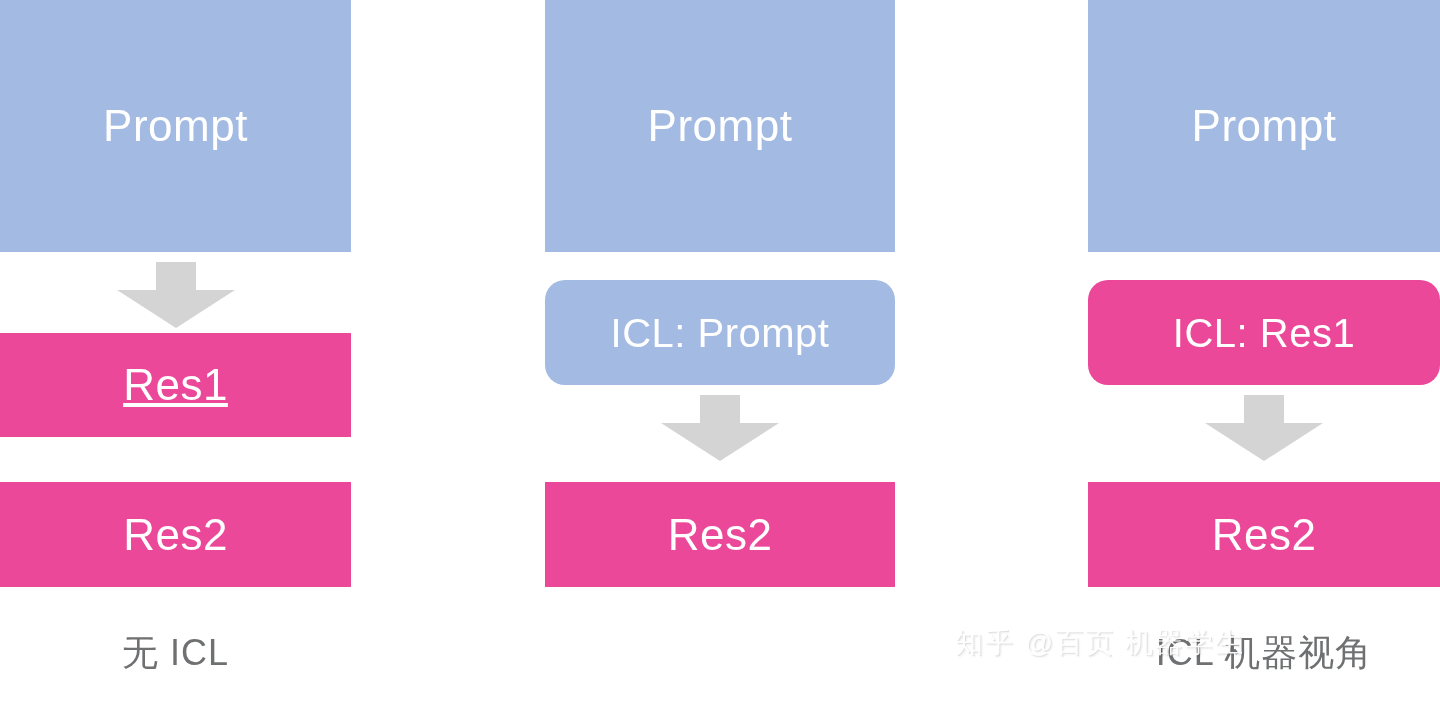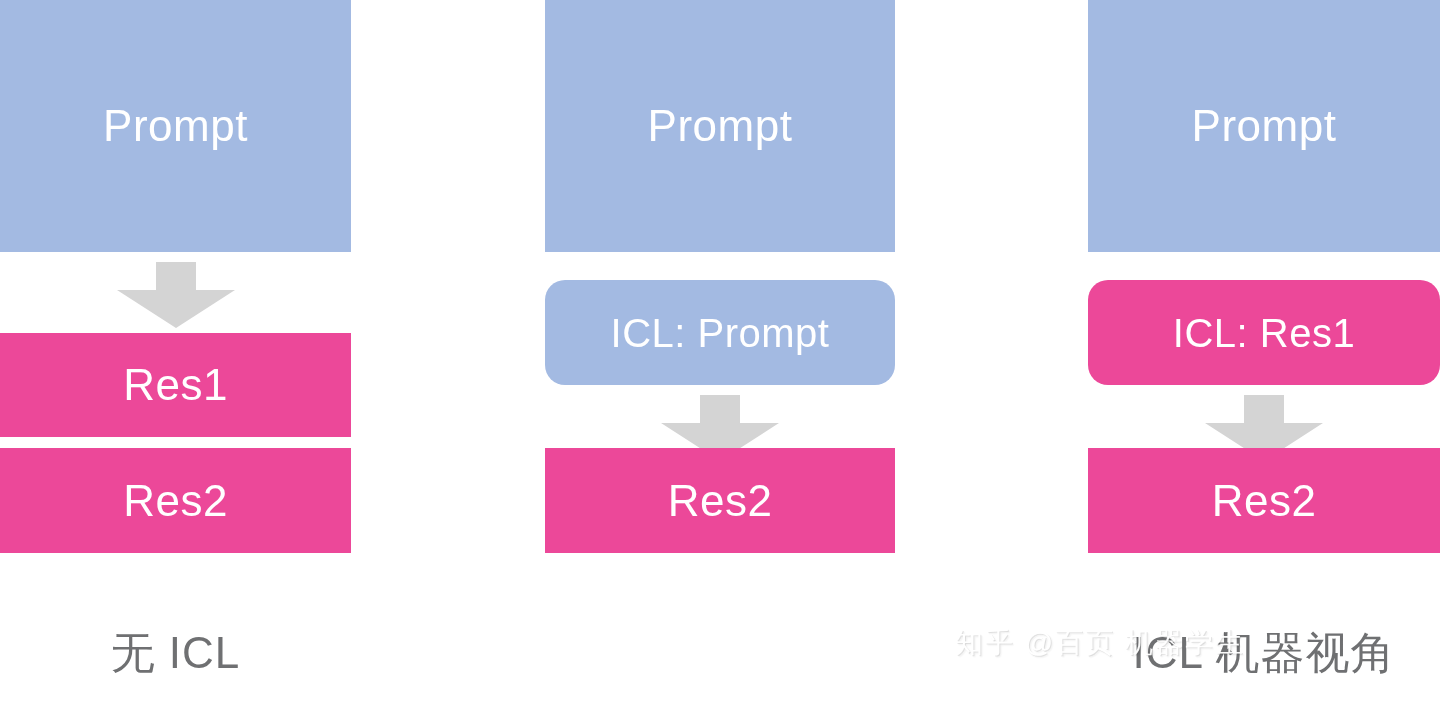--- a/index.html
+++ b/index.html
@@ -48,22 +48,22 @@
     font-weight: 400;
     line-height: 1;
     color: #ffffff;
   }
   .size-lg  { font-size: 44px; }
   .size-md  { font-size: 40px; }
 
   
   .b-prompt   { top: 0px;   height: 252px; }
   .b-icl      { top: 280px; height: 105px; border-radius: 20px; }
-  .b-res1-a   { top: 333px; height: 104px; }
-  .b-res2     { top: 448px; height: 105px; }
+  .b-res1-a   { top: 333px; height: 104px; text-decoration: underline; }
+  .b-res2     { top: 482px; height: 105px; }
 
   
   .arrow {
     position: absolute;
     width: 118px;
     height: 66px;
     left: 50%;
     transform: translateX(-50%);
   }
   .a-col0 { top: 262px; }
@@ -74,21 +74,21 @@
   
   .caption {
     position: absolute;
     left: 0;
     width: 100%;
     top: 622px;
     height: 62px;
     display: flex;
     align-items: center;
     justify-content: center;
-    font-size: 44px;
+    font-size: 36px;
     color: #6f7072;
     letter-spacing: 1px;
     white-space: nowrap;
     text-align: right;
   }
 
   
   .watermark {
     position: absolute;
     left: 955px;

